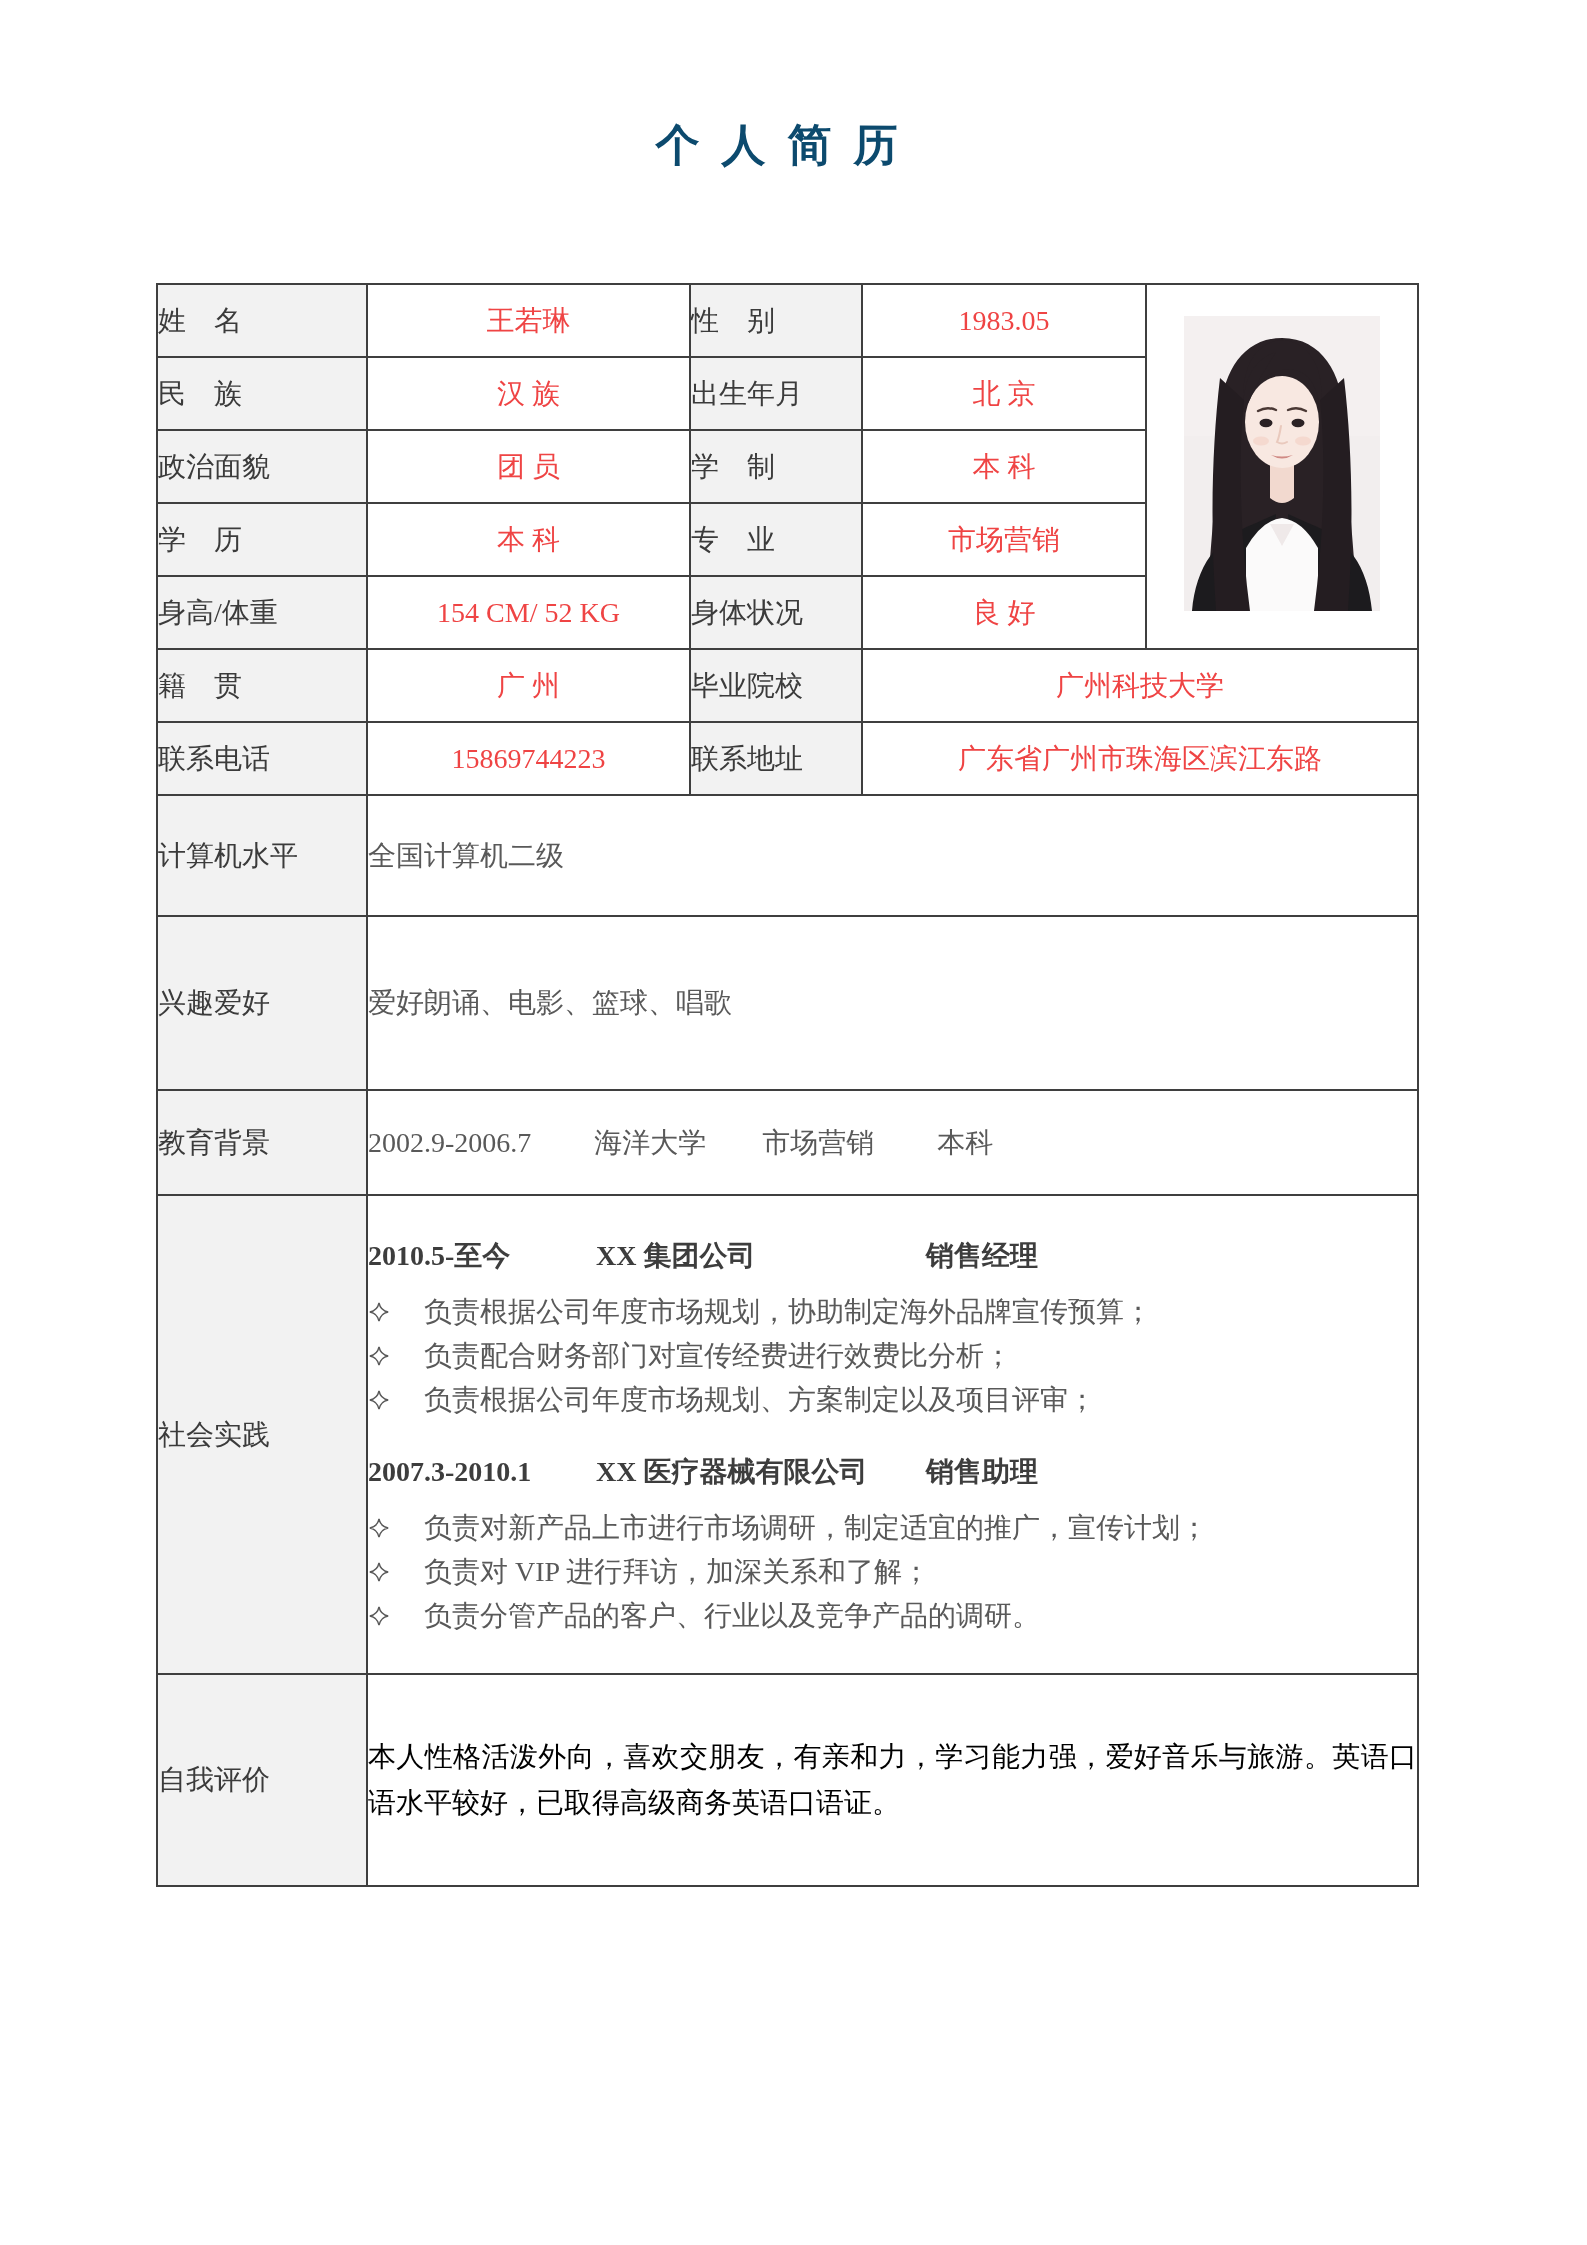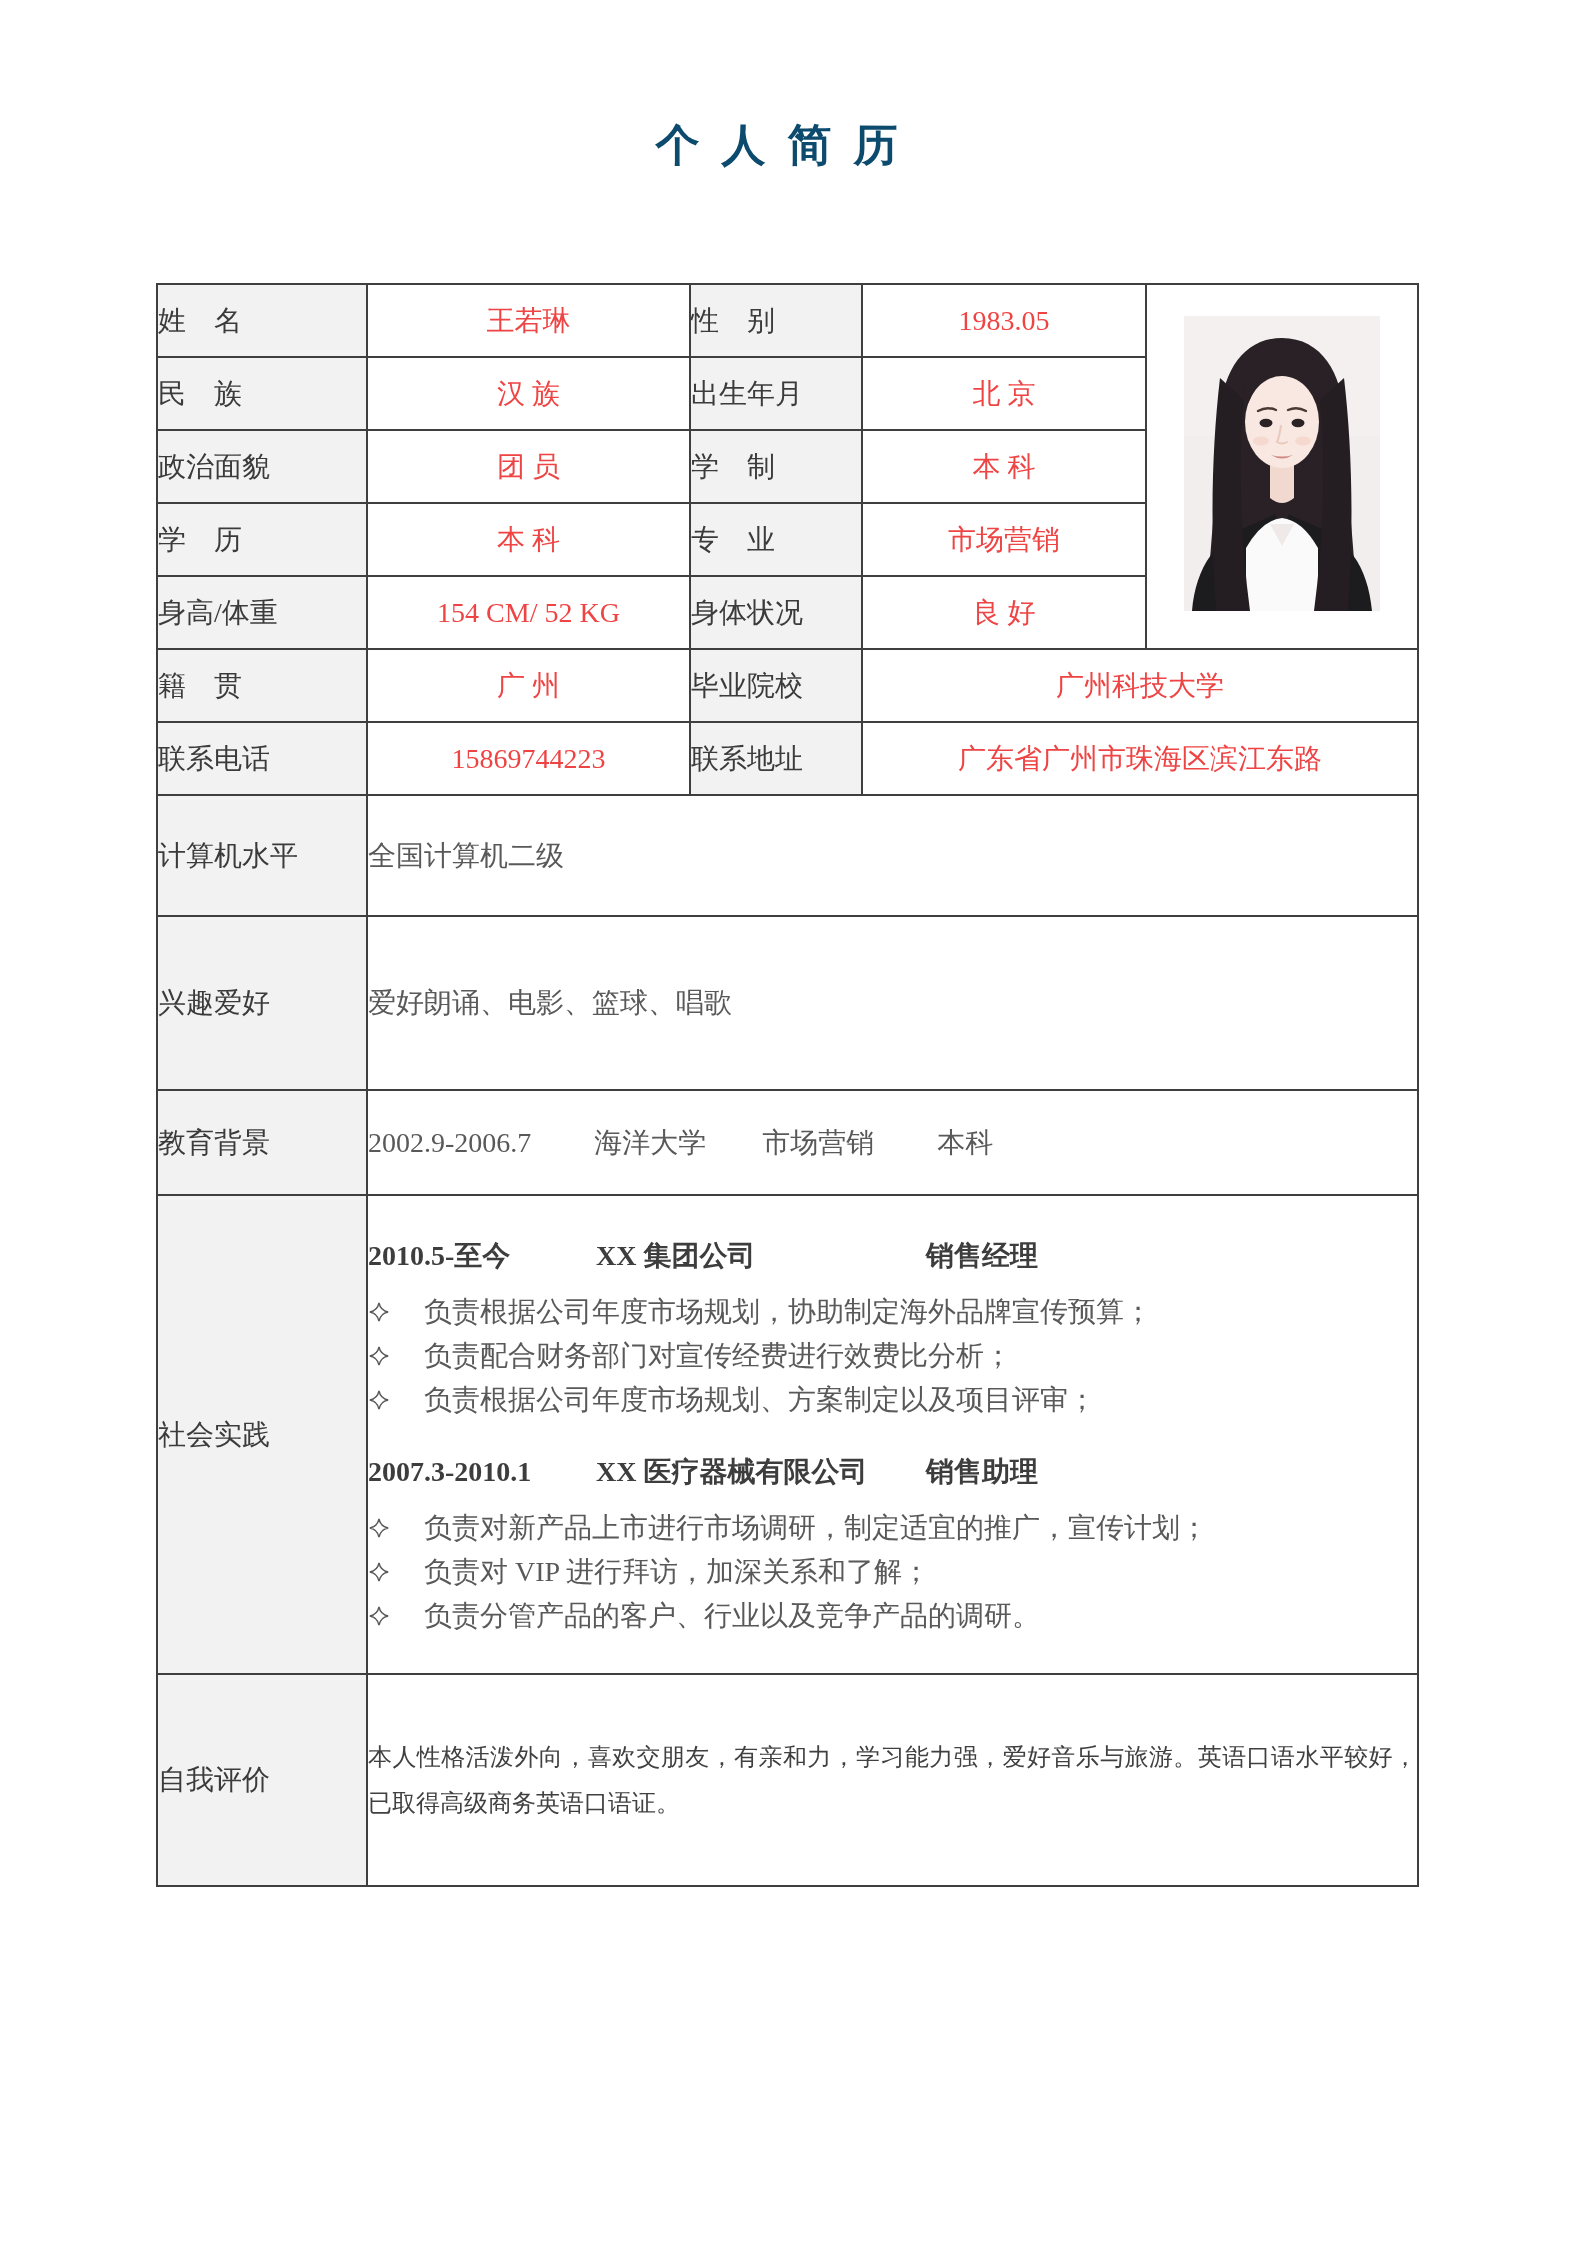--- a/index.html
+++ b/index.html
@@ -50,21 +50,21 @@
   .job-company{display:inline-block;width:330px;}
   .job-title{display:inline-block;}
   .job-bullets{margin-top:10px;}
   .bullet-line{display:flex;align-items:flex-start;line-height:44px;font-size:28px;}
   .bullet-mark{flex:0 0 56px;display:flex;align-items:center;height:44px;}
   .bullet-mark svg{display:block;}
   .bullet-text{flex:1;}
   .job2{margin-top:26px;}
   
   td.se-cell{vertical-align:middle;padding:0 58px 0 30px;}
-  .se-text{font-size:24px;line-height:46px;color:#404040;text-align:justify;}
+  .se-text{font-size:28px;line-height:46px;color:#000000;text-align:justify;}
 </style>
 </head>
 <body>
 
 <div class="sheet">
 
   <div class="page-title">个人简历</div>
 
   <table class="resume">
     <colgroup>

